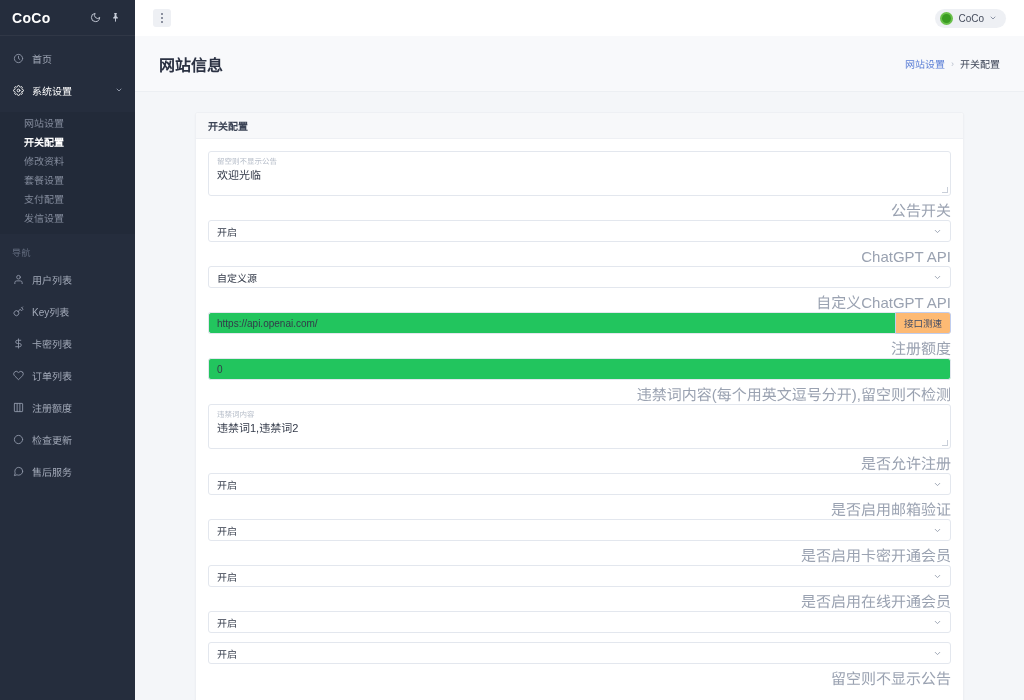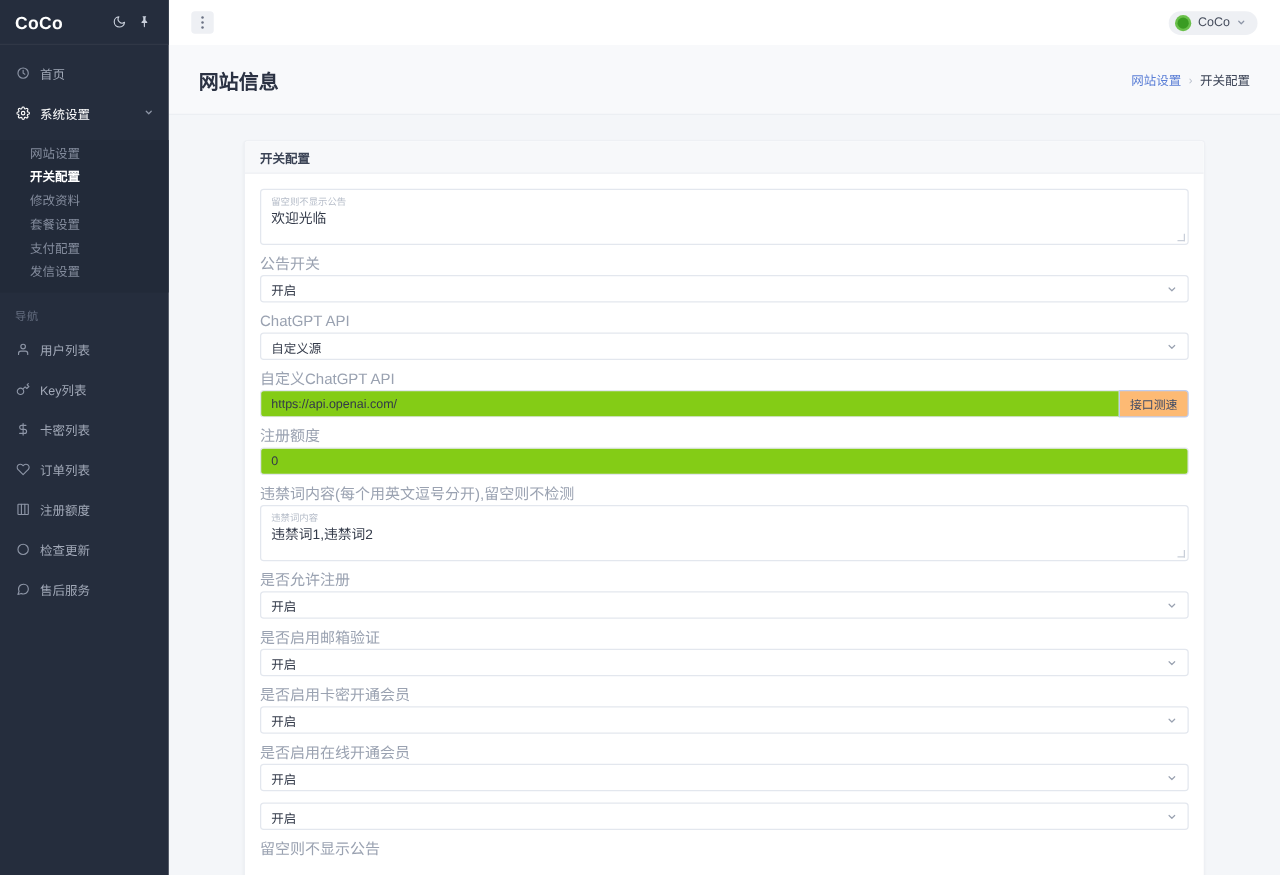--- a/index.html
+++ b/index.html
@@ -162,23 +162,24 @@
     border-bottom: 1px solid #eef0f4;
     display: flex; align-items: center;
     padding: 0 12px;
   }
   .card-title { font-size: 10px; font-weight: bold; color: #3c4456; }
   .card-body { padding: 12px 12px 10px 12px; }
 
   .field { margin-bottom: 9px; }
   .field-label {
     display: block;
-    font-size: 12px; color: #9aa2b1;
+    font-size: 15px; color: #9aa2b1;
     margin-bottom: 3px;
     line-height: 12px;
+    text-align: right;
   }
   .txt-area {
     width: 100%;
     height: 45px;
     border: 1px solid #e3e7ee;
     border-radius: 3px;
     padding: 5px 8px 4px 8px;
     background: #fff;
     position: relative;
     cursor: text;
@@ -197,21 +198,21 @@
     display: flex; align-items: center;
     padding: 0 8px;
     cursor: pointer;
   }
   .sel-val { flex: 1; font-size: 10px; color: #333a49; }
   .sel-chev { color: #9aa2b1; display: flex; }
 
   .inp {
     width: 100%; height: 22px;
     border: 1px solid #e3e7ee; border-radius: 3px;
-    background: #84cc16;
+    background: #22c55e;
     display: flex; align-items: center;
     padding: 0 8px;
     font-size: 10px; color: #333a49;
     cursor: text;
   }
   .inp-group { display: flex; width: 100%; }
   .inp-group .inp { border-top-right-radius: 0; border-bottom-right-radius: 0; border-right: none; }
   .inp-btn {
     flex: 0 0 auto;
     height: 22px;

